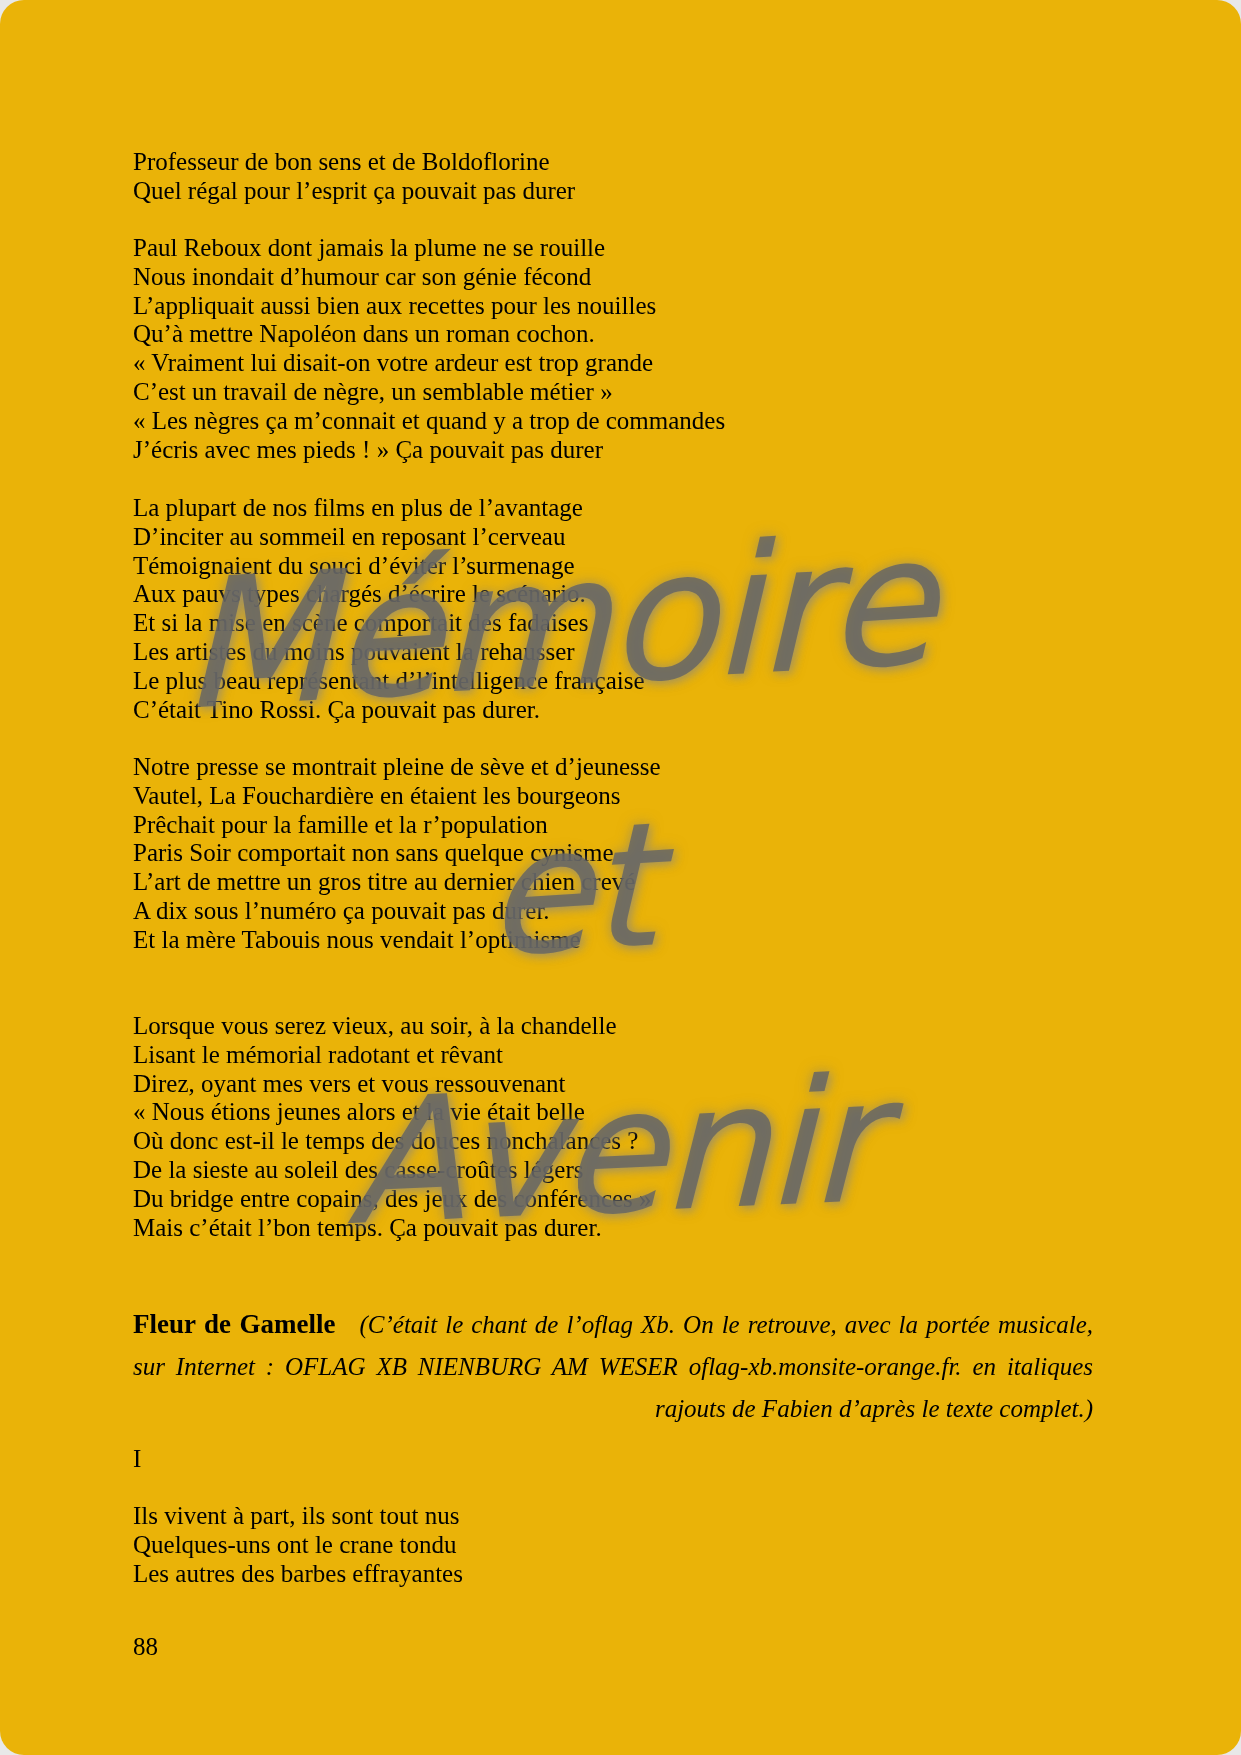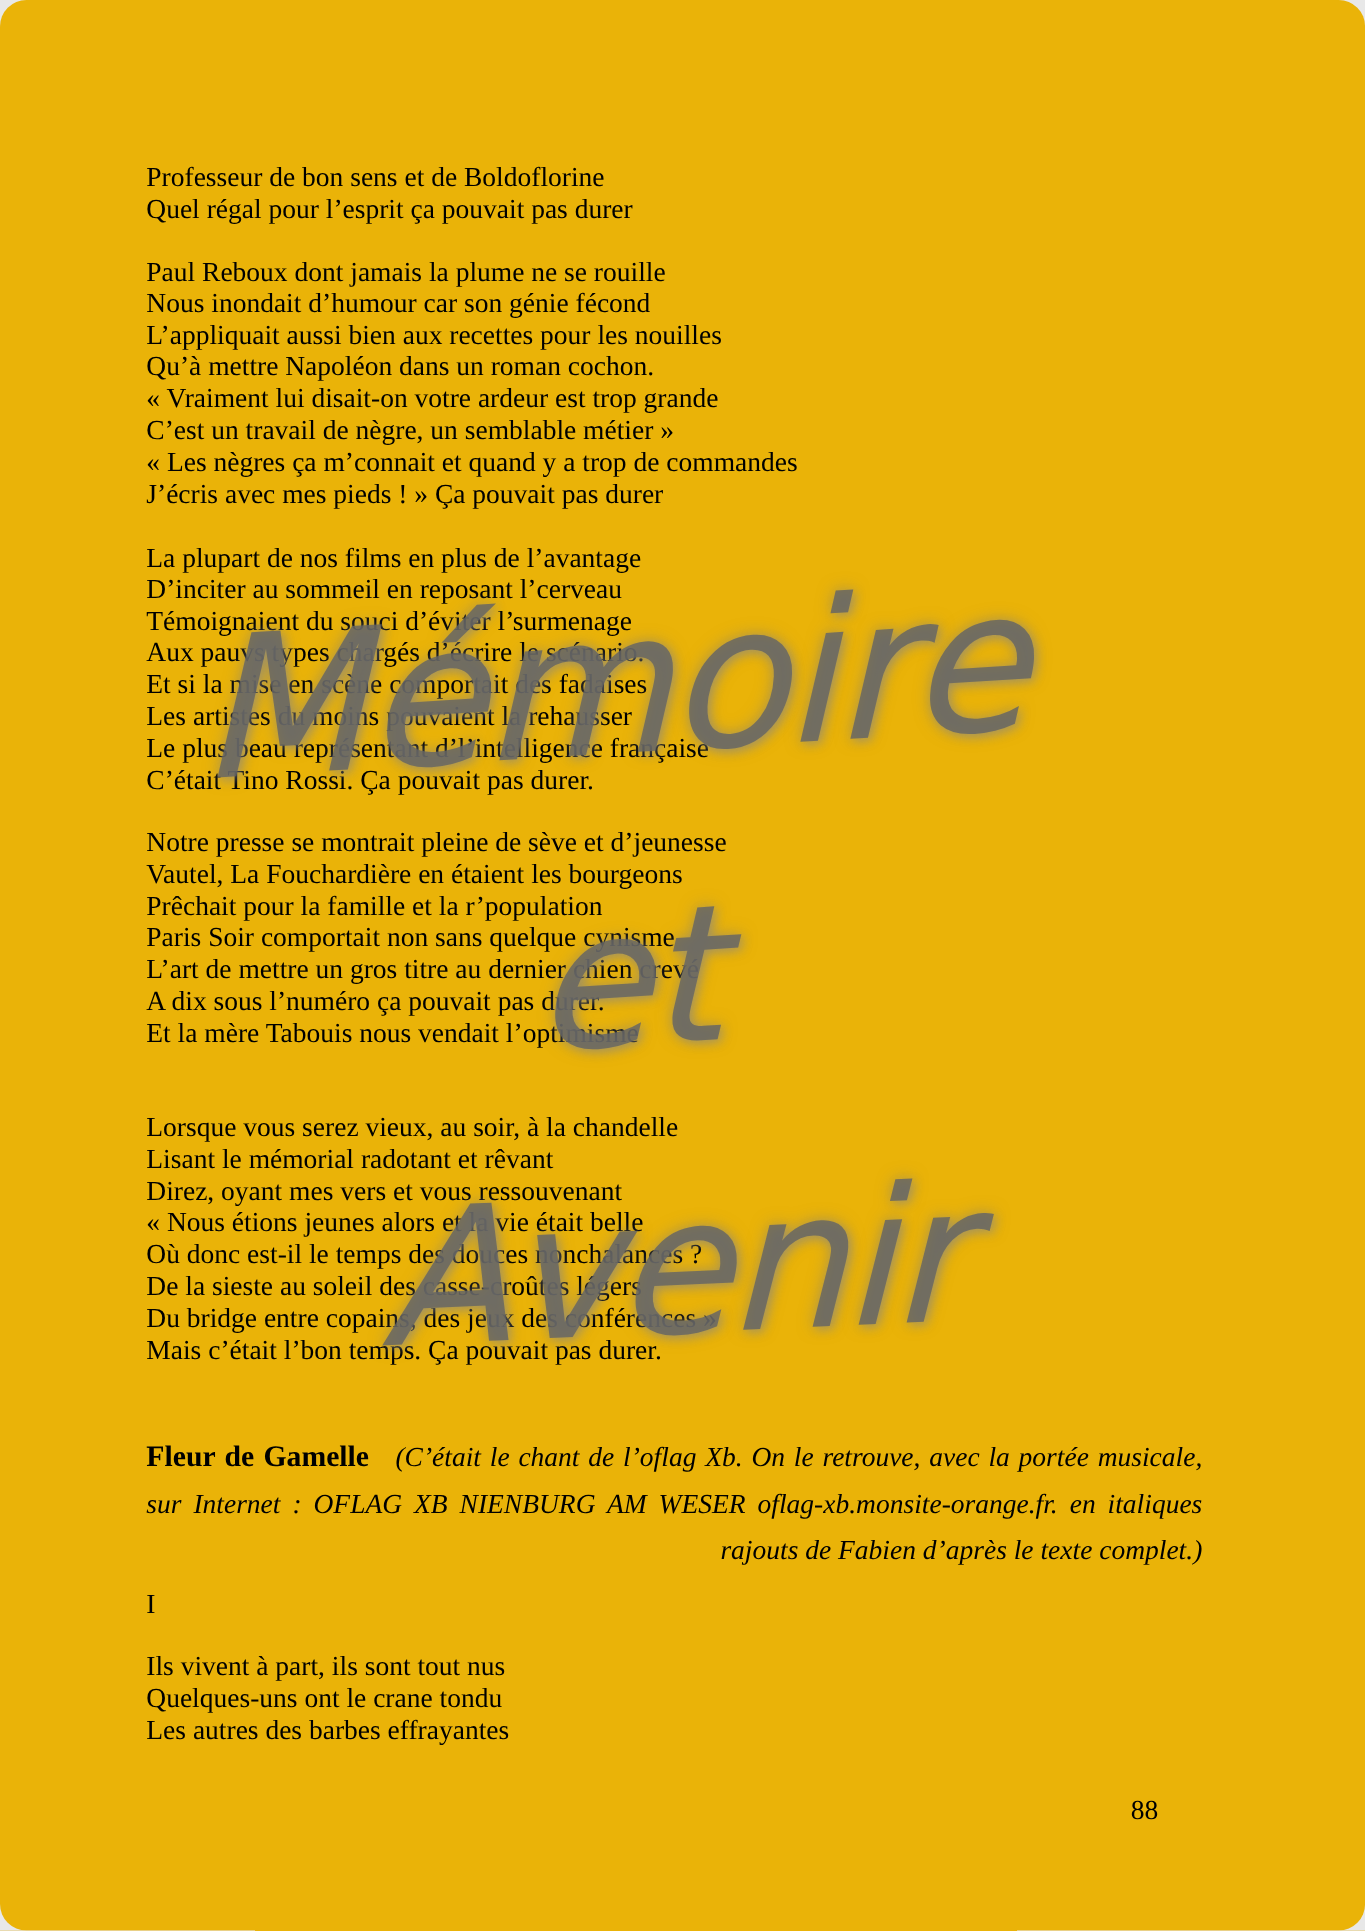--- a/index.html
+++ b/index.html
@@ -46,21 +46,21 @@
   .part-numeral {
     position:absolute;
     left:133px;
     font-size:25px;
     line-height:28.8px;
   }
   .page-number {
     position:absolute;
     left:133px;
     width:920px;
-    text-align:right;
+    text-align:left;
     font-size:25px;
     line-height:28.8px;
   }
   
   .wm {
     position:absolute;
     font-family:"DejaVu Sans", sans-serif;
     font-style:italic;
     font-weight:normal;
     line-height:1;

